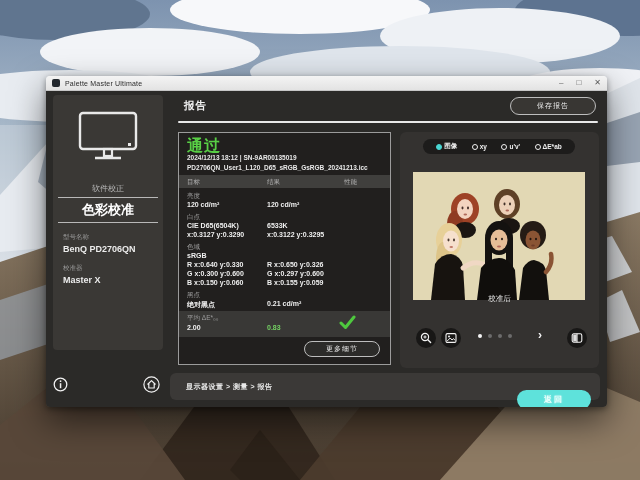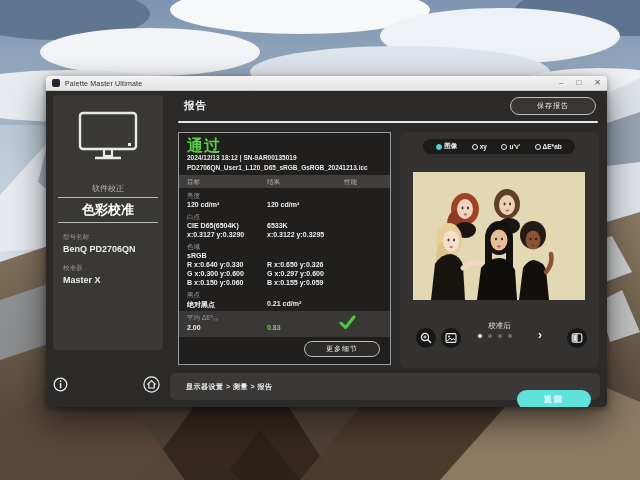--- a/index.html
+++ b/index.html
@@ -58,21 +58,21 @@
               display:flex; align-items:center; justify-content:center; letter-spacing:1px; }
 
   
   .preview { position:absolute; left:354px; top:41px; width:199px; height:236px; background:#343230; border-radius:6px; }
   .mode-bar { position:absolute; left:23px; top:7px; width:152px; height:15px; background:#1d1c1b; border-radius:8px;
               display:flex; align-items:center; justify-content:space-around; padding:0 6px; }
   .mode { display:flex; align-items:center; gap:2px; font-size:6.5px; font-weight:bold; color:#f0f0f0; }
   .radio { width:6px; height:6px; border-radius:50%; border:1px solid #f0f0f0; background:transparent; }
   .mode.selected .radio { background:#49d6d2; border-color:#49d6d2; }
   .photo { position:absolute; left:13px; top:40px; width:172px; height:128px; background:#e6dcb8; overflow:hidden; }
-  .caption { position:absolute; left:0; right:0; top:189px; text-align:center; font-size:7.5px; color:#e3e3e3; }
+  .caption { position:absolute; left:0; right:0; top:162px; text-align:center; font-size:7.5px; color:#e3e3e3; }
   .ctl-circle { position:absolute; width:20px; height:20px; border-radius:50%; background:#181716;
                 display:flex; align-items:center; justify-content:center; }
   .dots { position:absolute; left:78px; top:202px; width:56px; display:flex; gap:6px; align-items:center; }
   .dot { width:4px; height:4px; border-radius:50%; background:#6c6c6c; }
   .dot.active { background:#f5f5f5; }
   .chevron { position:absolute; left:138px; top:196px; font-size:12px; font-weight:bold; color:#f2f2f2; }
 
   
   .footbar { position:absolute; left:124px; top:282px; width:430px; height:27px; background:#3b3937; border-radius:6px;
              display:flex; align-items:center; }

